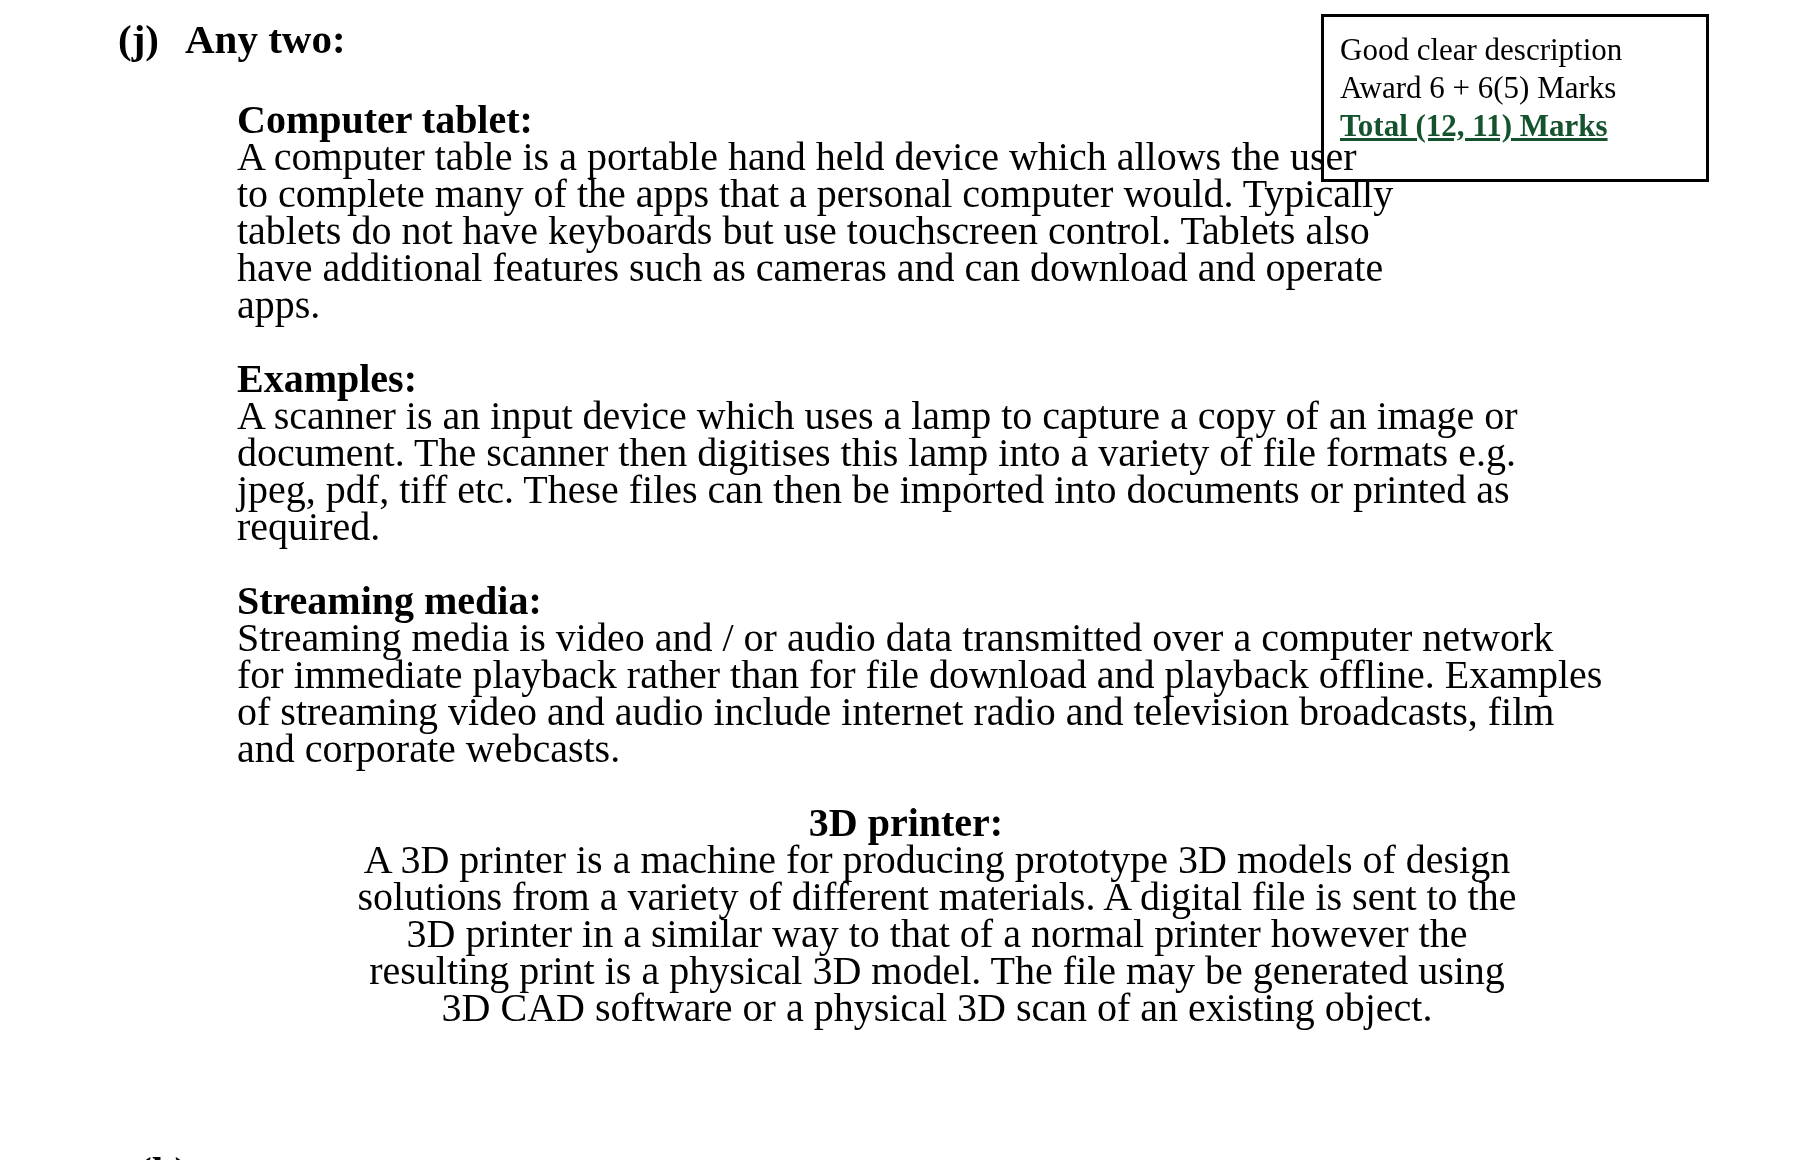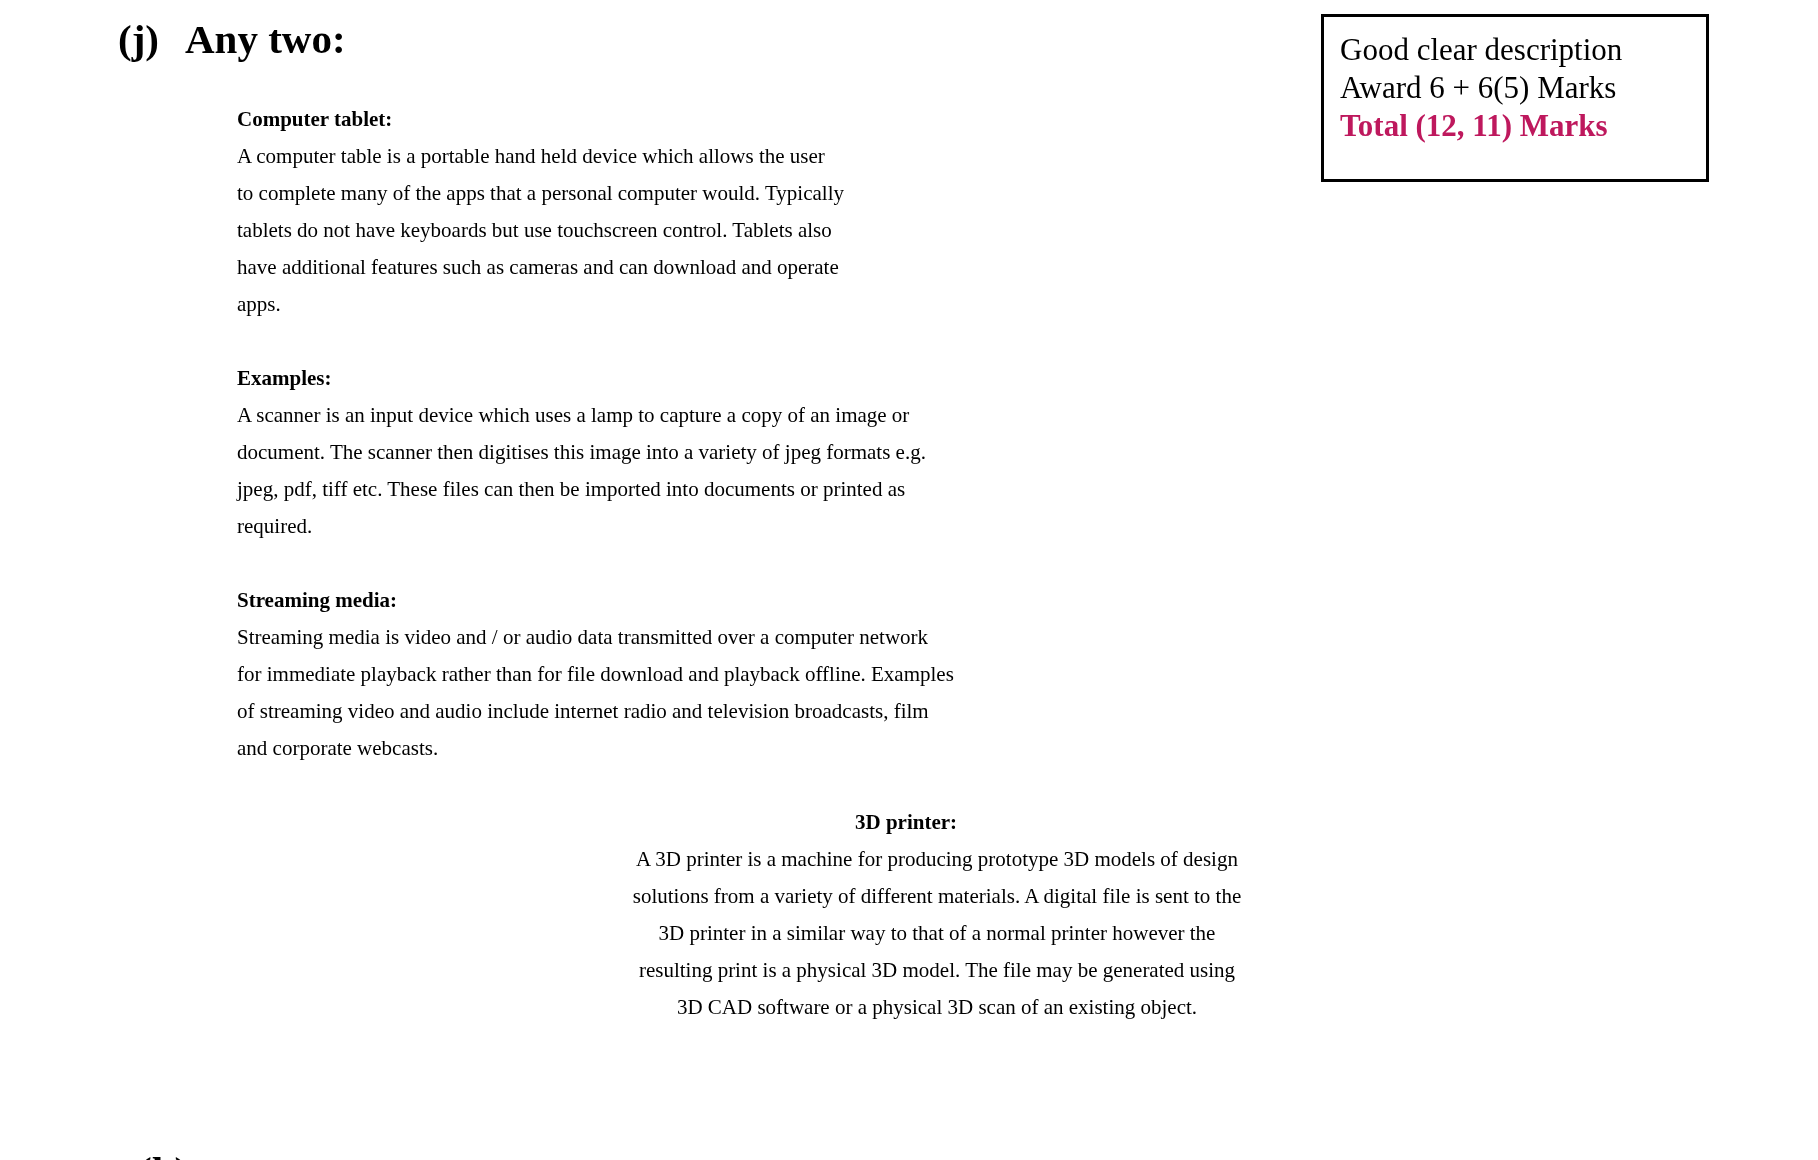--- a/index.html
+++ b/index.html
@@ -35,21 +35,21 @@
     line-height: 38px;
     background: #ffffff;
   }
   .mb-line--bold { font-weight: normal; }
   .mb-line--bold-red { font-weight: bold; }
   .content {
     position: absolute;
     left: 237px;
     top: 101px;
     width: 1400px;
-    font-size: 21px;
+    font-size: 40px;
     line-height: 37px;
   }
   .section { margin-bottom: 37px; }
   .sec-heading { font-weight: bold; }
   .sec-body { white-space: pre-line; }
   .section--printer { margin-top: 9px; text-align: center; }
   .section--printer .sec-heading { margin-left: -62px; }
   .clipped-next {
     position: absolute;
     left: 138px;
@@ -65,38 +65,38 @@
 <div class="page">
 
   <div class="q-head">
     <span>(j)</span>
     <span>Any two:</span>
   </div>
 
   <div class="marks-box">
     <div class="mb-line">Good clear description</div>
     <div class="mb-line mb-line--bold">Award 6 + 6(5) Marks</div>
-    <div class="mb-line mb-line--bold-red" style="color: #be185d;">Total (12, 11) Marks</div>
+    <div class="mb-line mb-line--bold-red" style="color: #14532d; text-decoration: underline;">Total (12, 11) Marks</div>
   </div>
 
   <div class="content">
 
     <div class="section">
       <div class="sec-heading">Computer tablet:</div>
       <div class="sec-body">A computer table is a portable hand held device which allows the user
 to complete many of the apps that a personal computer would. Typically
 tablets do not have keyboards but use touchscreen control. Tablets also
 have additional features such as cameras and can download and operate
 apps.</div>
     </div>
 
     <div class="section">
       <div class="sec-heading">Examples:</div>
       <div class="sec-body">A scanner is an input device which uses a lamp to capture a copy of an image or
-document. The scanner then digitises this image into a variety of jpeg formats e.g.
+document. The scanner then digitises this lamp into a variety of file formats e.g.
 jpeg, pdf, tiff etc. These files can then be imported into documents or printed as
 required.</div>
     </div>
 
     <div class="section">
       <div class="sec-heading">Streaming media:</div>
       <div class="sec-body">Streaming media is video and / or audio data transmitted over a computer network
 for immediate playback rather than for file download and playback offline. Examples
 of streaming video and audio include internet radio and television broadcasts, film
 and corporate webcasts.</div>

